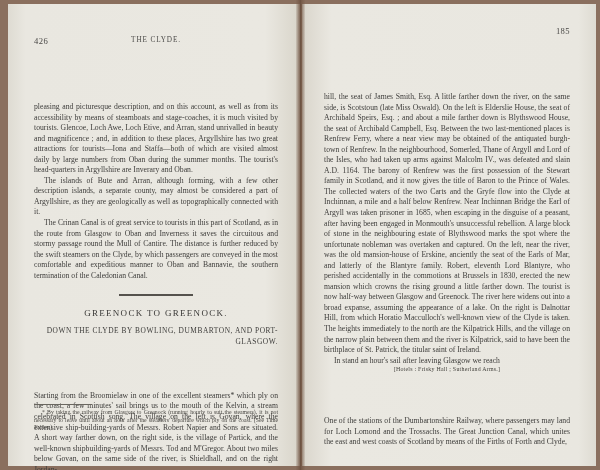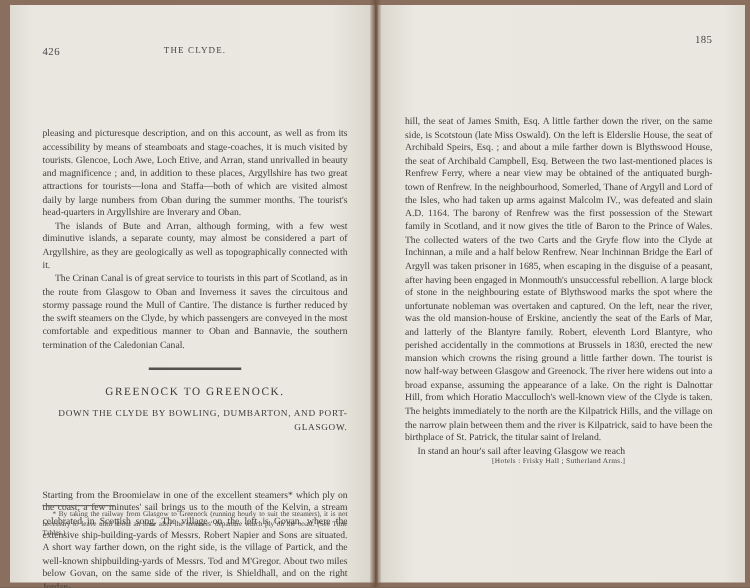--- a/index.html
+++ b/index.html
@@ -182,21 +182,21 @@
 
   <div class="page page-left">
 
     <div class="running-head">
       <span class="folio folio-left">426</span>
       <div class="head-title">THE CLYDE.</div>
     </div>
 
     <div class="body-col">
       <p class="noindent">pleasing and picturesque description, and on this account, as well as from its accessibility by means of steamboats and stage-coaches, it is much visited by tourists. Glencoe, Loch Awe, Loch Etive, and Arran, stand unrivalled in beauty and magnificence ; and, in addition to these places, Argyllshire has two great attractions for tourists—Iona and Staffa—both of which are visited almost daily by large numbers from Oban during the summer months. The tourist's head-quarters in Argyllshire are Inverary and Oban.</p>
-      <p>The islands of Bute and Arran, although forming, with a few west diminutive islands, a separate county, may almost be considered a part of Argyllshire, as they are geologically as well as topographically connected with it.</p>
+      <p>The islands of Bute and Arran, although forming, with a few other description islands, a separate county, may almost be considered a part of Argyllshire, as they are geologically as well as topographically connected with it.</p>
       <p>The Crinan Canal is of great service to tourists in this part of Scotland, as in the route from Glasgow to Oban and Inverness it saves the circuitous and stormy passage round the Mull of Cantire. The distance is further reduced by the swift steamers on the Clyde, by which passengers are conveyed in the most comfortable and expeditious manner to Oban and Bannavie, the southern termination of the Caledonian Canal.</p>
     </div>
 
     <div class="rule"></div>
 
     <h2 class="sec-title">GREENOCK TO GREENOCK.</h2>
     <h3 class="sec-sub sc">DOWN THE CLYDE BY BOWLING, DUMBARTON, AND PORT-GLASGOW.</h3>
 
     <div class="body-col">
       <p class="noindent">Starting from the Broomielaw in one of the excellent steamers* which ply on the coast, a few minutes' sail brings us to the mouth of the Kelvin, a stream celebrated in Scottish song. The village on the left is Govan, where the extensive ship-building-yards of Messrs. Robert Napier and Sons are situated. A short way farther down, on the right side, is the village of Partick, and the well-known shipbuilding-yards of Messrs. Tod and M'Gregor. About two miles below Govan, on the same side of the river, is Shieldhall, and on the right Jordan-</p>
@@ -215,16 +215,19 @@
       <span class="folio folio-right">185</span>
     </div>
 
     <div class="body-col">
       <p class="noindent">hill, the seat of James Smith, Esq. A little farther down the river, on the same side, is Scotstoun (late Miss Oswald). On the left is Elderslie House, the seat of Archibald Speirs, Esq. ; and about a mile farther down is Blythswood House, the seat of Archibald Campbell, Esq. Between the two last-mentioned places is Renfrew Ferry, where a near view may be obtained of the antiquated burgh-town of Renfrew. In the neighbourhood, Somerled, Thane of Argyll and Lord of the Isles, who had taken up arms against Malcolm IV., was defeated and slain A.D. 1164. The barony of Renfrew was the first possession of the Stewart family in Scotland, and it now gives the title of Baron to the Prince of Wales. The collected waters of the two Carts and the Gryfe flow into the Clyde at Inchinnan, a mile and a half below Renfrew. Near Inchinnan Bridge the Earl of Argyll was taken prisoner in 1685, when escaping in the disguise of a peasant, after having been engaged in Monmouth's unsuccessful rebellion. A large block of stone in the neighbouring estate of Blythswood marks the spot where the unfortunate nobleman was overtaken and captured. On the left, near the river, was the old mansion-house of Erskine, anciently the seat of the Earls of Mar, and latterly of the Blantyre family. Robert, eleventh Lord Blantyre, who perished accidentally in the commotions at Brussels in 1830, erected the new mansion which crowns the rising ground a little farther down. The tourist is now half-way between Glasgow and Greenock. The river here widens out into a broad expanse, assuming the appearance of a lake. On the right is Dalnottar Hill, from which Horatio Macculloch's well-known view of the Clyde is taken. The heights immediately to the north are the Kilpatrick Hills, and the village on the narrow plain between them and the river is Kilpatrick, said to have been the birthplace of St. Patrick, the titular saint of Ireland.</p>
       <p>In stand an hour's sail after leaving Glasgow we reach</p>
     </div>
 
     <div class="hotels">[Hotels : Frisky Hall ; Sutherland Arms.]</div>
 
+    <div class="body-col">
+      <p class="noindent">One of the stations of the Dumbartonshire Railway, where passengers may land for Loch Lomond and the Trossachs. The Great Junction Canal, which unites the east and west coasts of Scotland by means of the Firths of Forth and Clyde,</p>
+    </div>
 
   </div>
 
 </div>
 
 </body></html>

